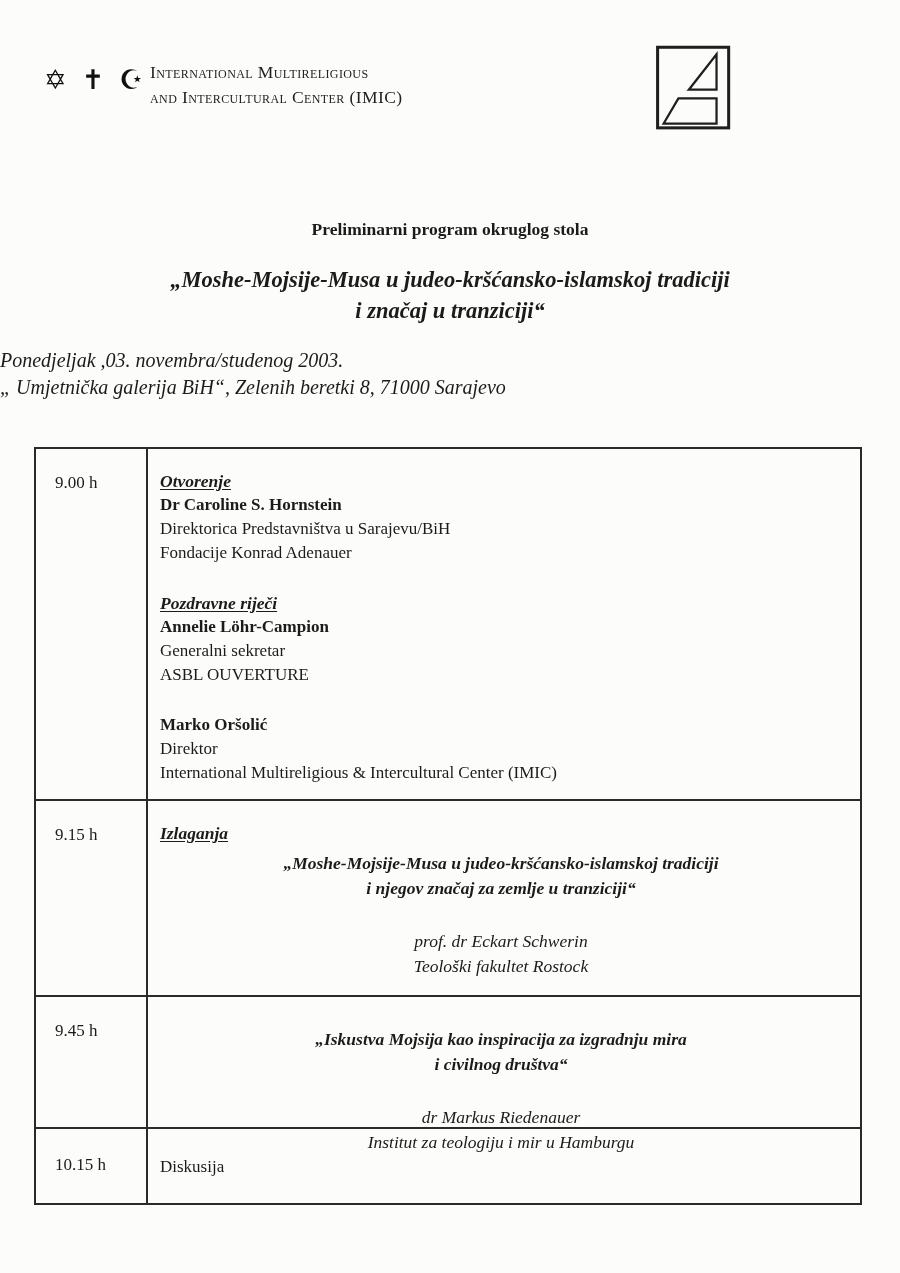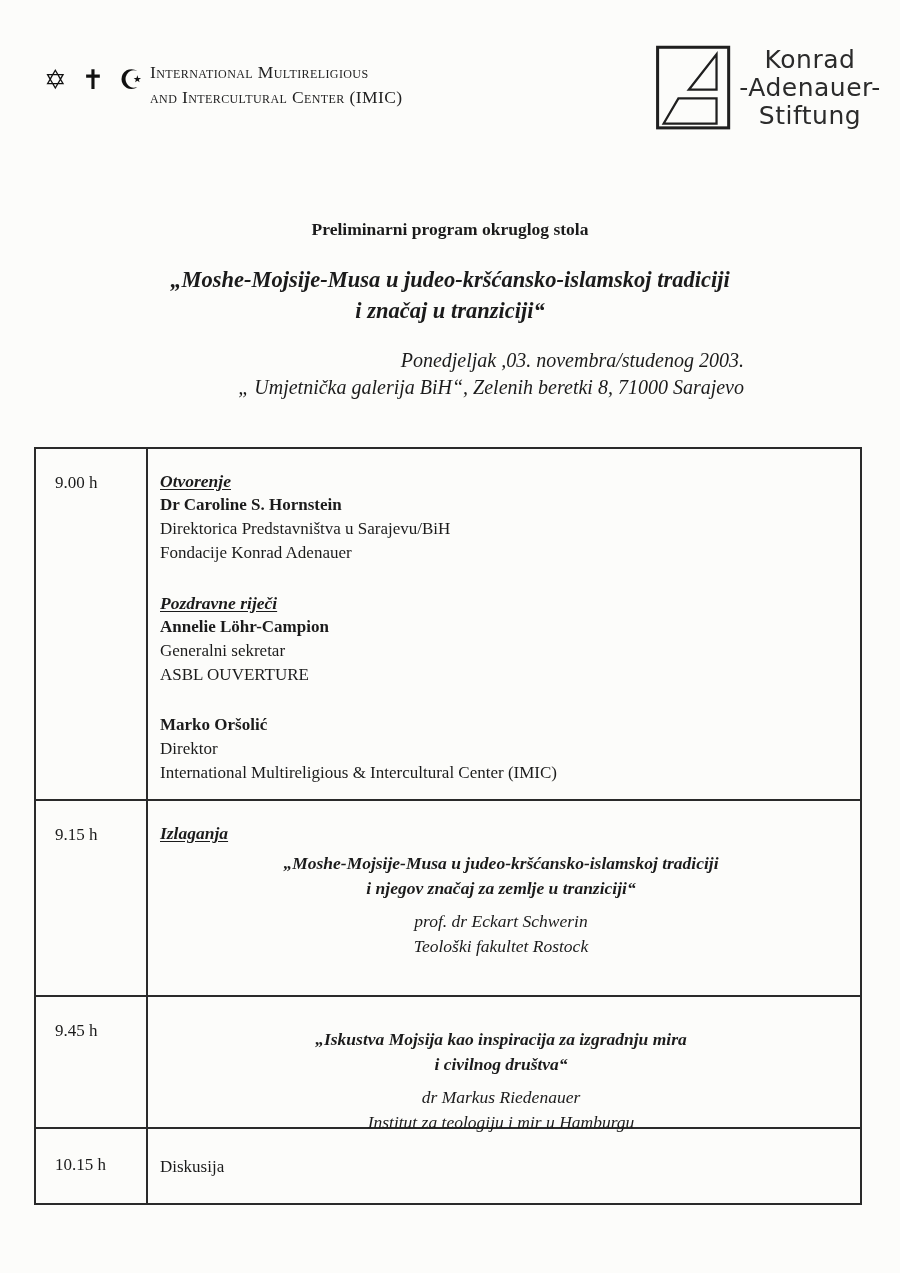--- a/index.html
+++ b/index.html
@@ -45,21 +45,21 @@
     font-weight:bold;font-size:17.5px;
   }
   .main-title{
     position:absolute;left:0;top:264px;width:900px;
     text-align:center;
     font-weight:bold;font-style:italic;
     font-size:22.5px;line-height:31px;
   }
   .date-block{
     position:absolute;left:0;top:347px;width:744px;
-    text-align:right;
+    text-align:left;
     font-style:italic;
     font-size:20px;line-height:27px;
   }
   
   .program-table{
     position:absolute;left:34px;top:447px;width:828px;
     border:2px solid #2a2a2a;
     box-sizing:border-box;
     background:transparent;
   }
@@ -95,21 +95,21 @@
     text-align:center;
     font-weight:bold;font-style:italic;
     font-size:17.5px;line-height:25px;
     margin-top:6px;
   }
   .row-2 .talk-title{margin-top:10px;}
   .speaker-block{
     text-align:center;
     font-style:italic;
     font-size:17.5px;line-height:25px;
-    margin-top:8px;
+    margin-top:28px;
   }
 </style>
 </head>
 <body>
 
 <div class="page">
 
   <div class="symbols">
     <span>✡</span>
     <span>✝</span>
@@ -121,25 +121,20 @@
     <div>and Intercultural Center (IMIC)</div>
   </div>
 
   <div class="kas-logo-box">
     <svg viewBox="0 0 90 100" width="78" height="88">
       <rect x="3" y="3" width="82" height="93" fill="none" stroke="#1f1f1f" stroke-width="3.5"></rect>
       <polygon points="39,52 71,11 71,52" fill="none" stroke="#1f1f1f" stroke-width="2.6"></polygon>
       <polygon points="10,91 27,62 71,62 71,91" fill="none" stroke="#1f1f1f" stroke-width="2.6"></polygon>
     </svg>
   </div>
-  <div class="kas-logo-text">
-    <div>Konrad</div>
-    <div>-Adenauer-</div>
-    <div>Stiftung</div>
-  </div>
 
   <div class="kicker">Preliminarni program okruglog stola</div>
 
   <div class="main-title">
     <div>„Moshe-Mojsije-Musa u judeo-kršćansko-islamskoj tradiciji</div>
     <div>i značaj u tranziciji“</div>
   </div>
 
   <div class="date-block">
     <div>Ponedjeljak ,03. novembra/studenog 2003.</div>

